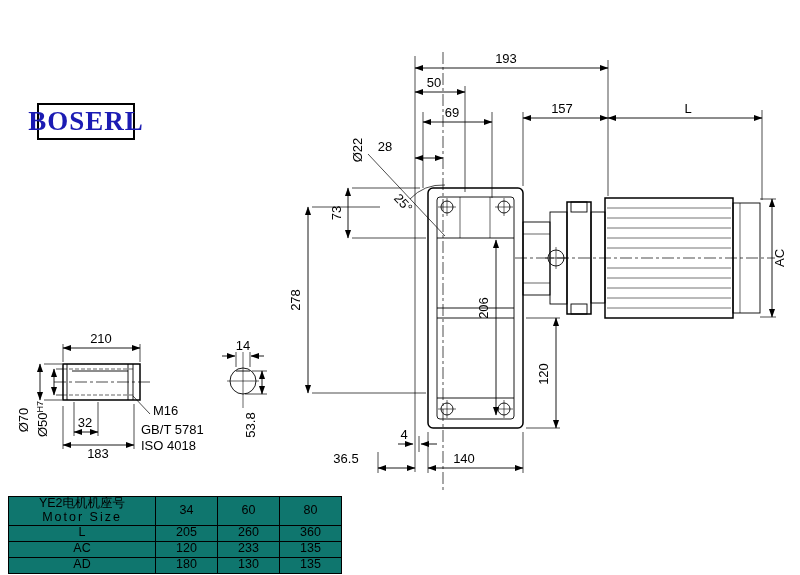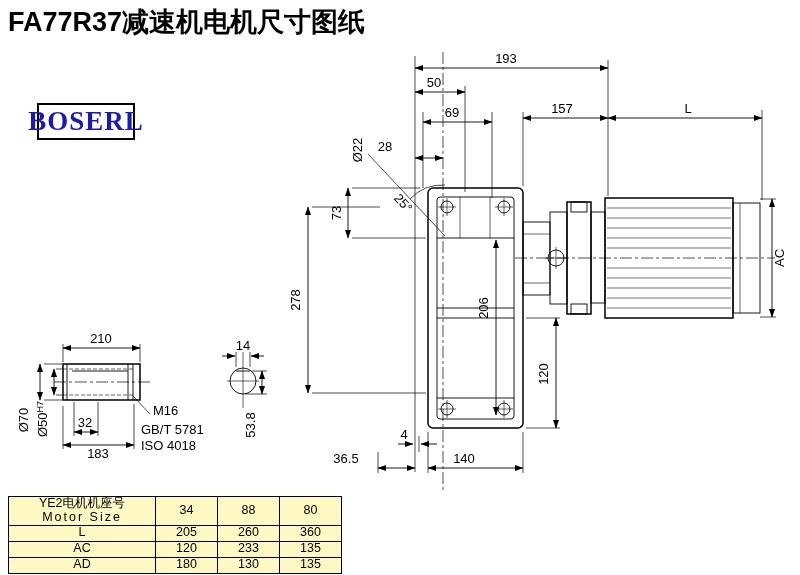--- a/index.html
+++ b/index.html
@@ -15,34 +15,33 @@
   .t{fill:none;stroke:#000;stroke-width:0.9;}
   .tl{fill:none;stroke:#000;stroke-width:0.6;}
   .xl{fill:none;stroke:#000;stroke-width:0.7;}
   .dl{fill:none;stroke:#000;stroke-width:0.9;}
   .cl{fill:none;stroke:#000;stroke-width:0.7;stroke-dasharray:12 3 3 3;}
   .bore{fill:none;stroke:#000;stroke-width:0.6;stroke-dasharray:4 2;}
   .fin{fill:none;stroke:#000;stroke-width:0.55;}
   .dim{font-family:"Liberation Sans",sans-serif;font-size:13px;fill:#000;}
   .sup{font-size:9px;}
   table.spec{position:absolute;left:8px;top:496px;border-collapse:collapse;
-        font-size:12.5px;background:#fef9c3;}
+        font-size:12.5px;background:#0f766e;}
   table.spec td{border:1px solid #000;text-align:center;vertical-align:middle;
         padding:0 3px;height:15px;line-height:1.1;}
   td.lab{width:140px;}
   td.val{width:55px;}
   td.hcell{height:30px;}
   .mslabel{letter-spacing:2px;}
 </style>
 </head>
 <body>
 
 <div class="page">
 
-  <div class="title">FA77R37减速机电机尺寸图纸</div>
 
   <div class="logo">
     <span>BOSERL</span>
   </div>
 
   <svg width="800" height="575" viewBox="0 0 800 575">
     <defs>
       <marker id="arr" viewBox="0 0 10 10" refX="9" refY="5" markerWidth="10" markerHeight="10" orient="auto-start-reverse">
         <path d="M0,1.6 L9.5,5 L0,8.4 z" fill="#000"></path>
       </marker>
@@ -177,21 +176,21 @@
   </svg>
 
   <table class="spec">
     <tbody>
       <tr>
         <td class="lab hcell">
           <div>YE2电机机座号</div>
           <div class="mslabel">Motor Size</div>
         </td>
         <td class="val">34</td>
-        <td class="val">88</td>
+        <td class="val">60</td>
         <td class="val">80</td>
       </tr>
       <tr>
         <td class="lab">L</td>
         <td class="val">205</td>
         <td class="val">260</td>
         <td class="val">360</td>
       </tr>
       <tr>
         <td class="lab">AC</td>

